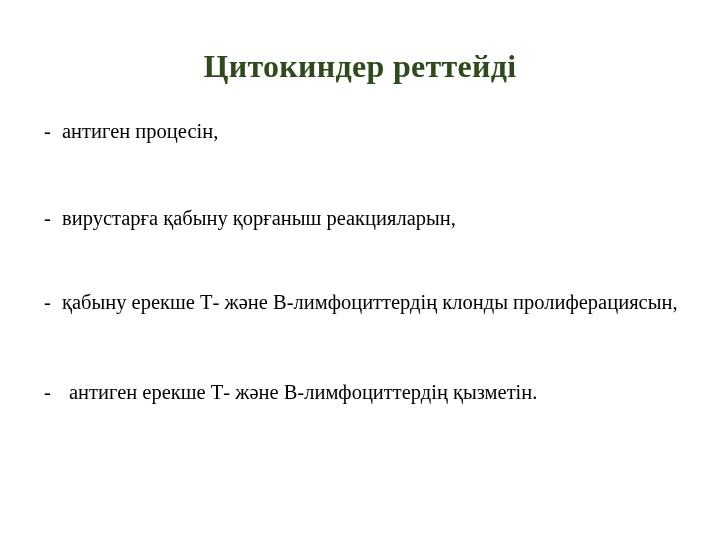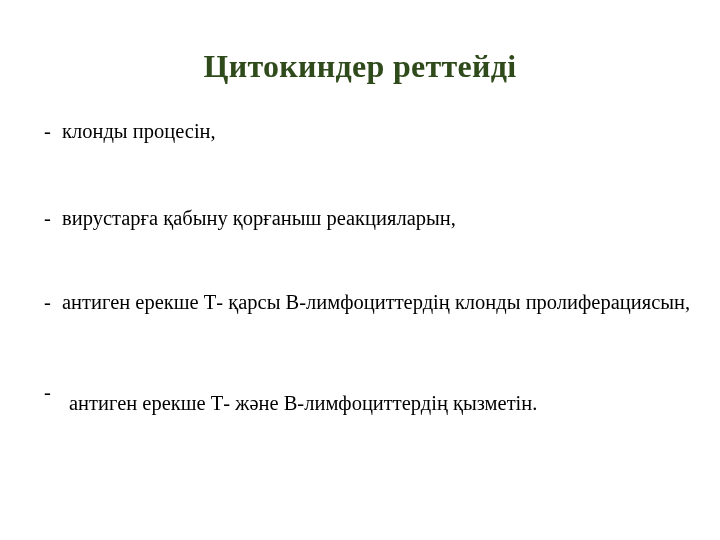--- a/index.html
+++ b/index.html
@@ -50,44 +50,44 @@
     width: 18px;
     text-align: left;
   }
   .bullet .text {
     flex: 1 1 auto;
   }
   .b1 { margin-top: 6px; }
   .b2 { margin-top: 60px; }
   .b3 { margin-top: 57px; }
   .b4 { margin-top: 63px; }
-  .b4 .text { padding-left: 7px; margin-top: 11px; }
+  .b4 .text { padding-left: 7px; }
 </style>
 </head>
 <body>
 
 <div class="slide">
 
   <div class="slide-title">Цитокиндер реттейді</div>
 
   <div class="bullets">
 
     <div class="bullet b1">
       <span class="dash">-</span>
-      <span class="text">клонды процесін,</span>
+      <span class="text">антиген процесін,</span>
     </div>
 
     <div class="bullet b2">
       <span class="dash">-</span>
       <span class="text">вирустарға қабыну қорғаныш реакцияларын,</span>
     </div>
 
     <div class="bullet b3">
       <span class="dash">-</span>
-      <span class="text">антиген ерекше Т- қарсы В-лимфоциттердің клонды пролиферациясын,</span>
+      <span class="text">қабыну ерекше Т- және В-лимфоциттердің клонды пролиферациясын,</span>
     </div>
 
     <div class="bullet b4">
       <span class="dash">-</span>
       <span class="text">антиген ерекше Т- және В-лимфоциттердің қызметін.</span>
     </div>
 
   </div>
 </div>
 

